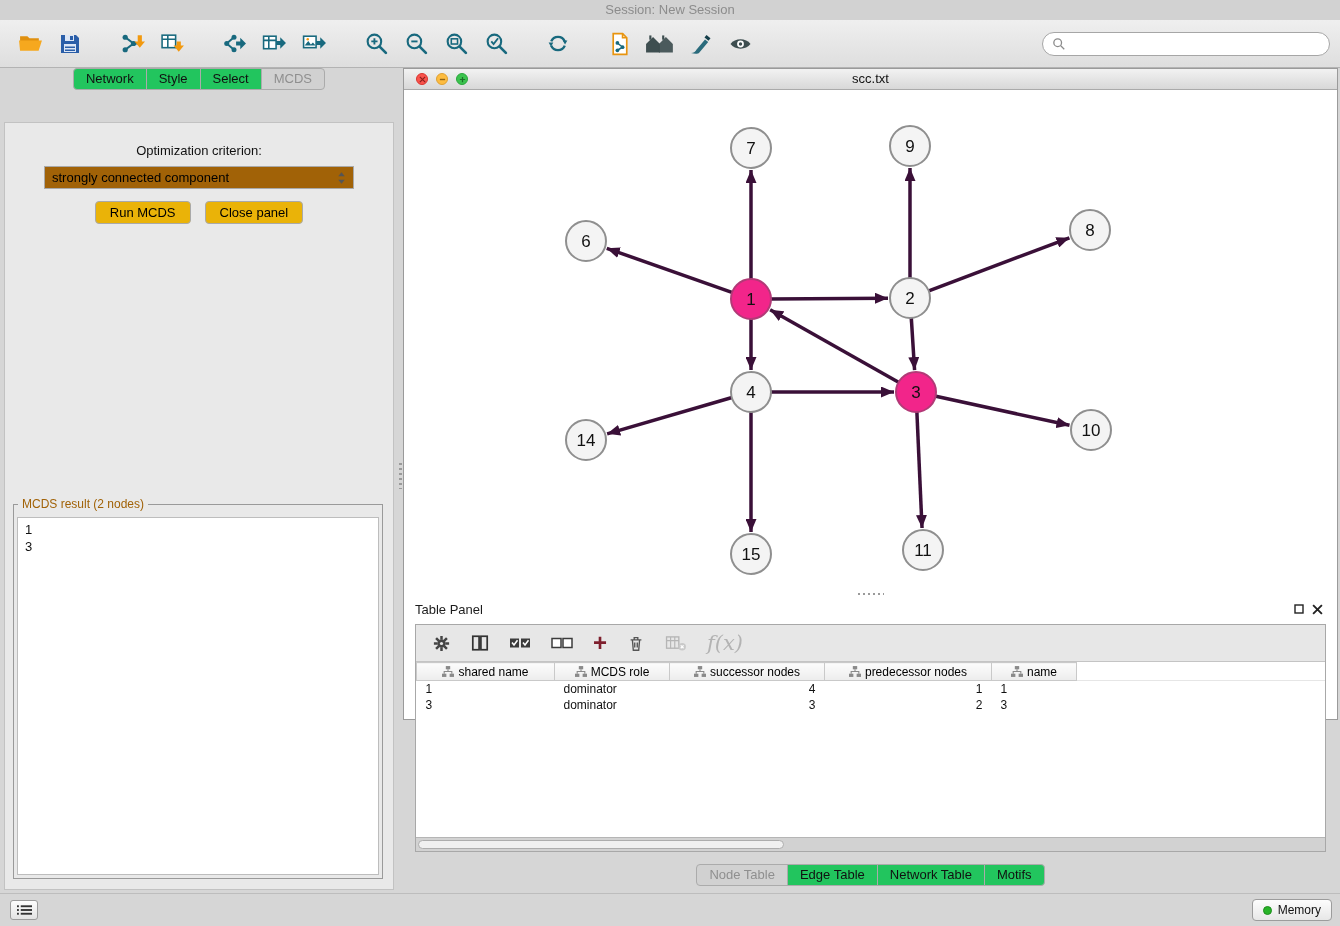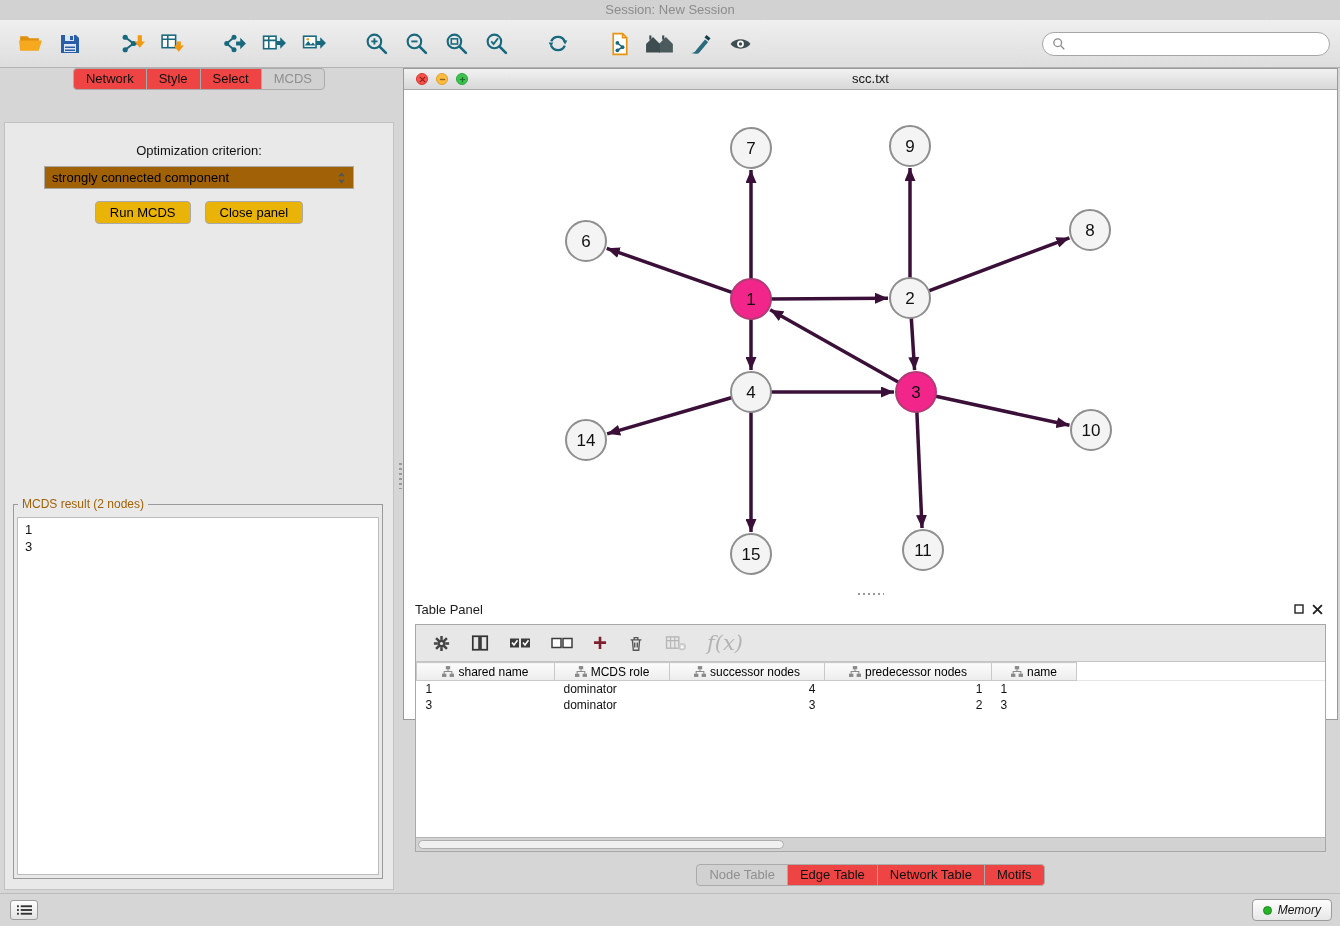--- a/index.html
+++ b/index.html
@@ -41,21 +41,21 @@
   .control-panel{position:absolute;left:0;top:68px;width:398px;bottom:32px;}
   .panel-header{
     height:26px;display:flex;align-items:center;padding:0 12px;
     font-size:13px;color:#1c1c1c;
   }
   .panel-header .spacer{flex:1;}
   .win-btn{width:18px;height:18px;display:flex;align-items:center;justify-content:center;
     background:transparent;border:none;padding:0;cursor:default;}
   .seg-tabs{display:flex;justify-content:center;height:22px;}
   .seg-tab{
-    background:#ef4444;border:1px solid #ababab;padding:0 12px;
+    background:#22c55e;border:1px solid #ababab;padding:0 12px;
     font-size:13px;line-height:20px;color:#111;cursor:default;box-sizing:border-box;
   }
   .seg-tab + .seg-tab{margin-left:-1px;}
   .seg-tab:first-child{border-radius:4px 0 0 4px;}
   .seg-tab:last-child{border-radius:0 4px 4px 0;}
   .seg-tab.active{background:#d1d1d1;color:#8f8f8f;}
   .cp-body{
     position:absolute;top:54px;left:4px;right:4px;bottom:4px;
     background:#e9e9e9;border:1px solid #c2c2c2;
   }
@@ -155,21 +155,20 @@
   .status-left-btn{
     position:absolute;left:10px;top:6px;width:28px;height:20px;
     background:linear-gradient(#fdfdfd,#e3e3e3);border:1px solid #9c9c9c;border-radius:3px;
     display:flex;align-items:center;justify-content:center;padding:0;cursor:default;
   }
   .memory-btn{
     position:absolute;right:8px;top:5px;height:22px;
     background:linear-gradient(#fdfdfd,#e7e7e7);border:1px solid #9c9c9c;border-radius:4px;
     display:flex;align-items:center;gap:6px;padding:0 10px;font-size:12px;color:#111;cursor:default;
     font-family:"Liberation Sans","DejaVu Sans",sans-serif;
-    font-style:italic;
   }
   .memory-dot{width:9px;height:9px;border-radius:50%;background:#28b428;border:1px solid #1d8c1d;box-sizing:border-box;}
 </style>
 </head>
 <body>
 
 <div class="titlebar">Session: New Session</div>
 
 <div class="toolbar">
   <div id="toolbar-groups" style="display:flex;align-items:center;">

